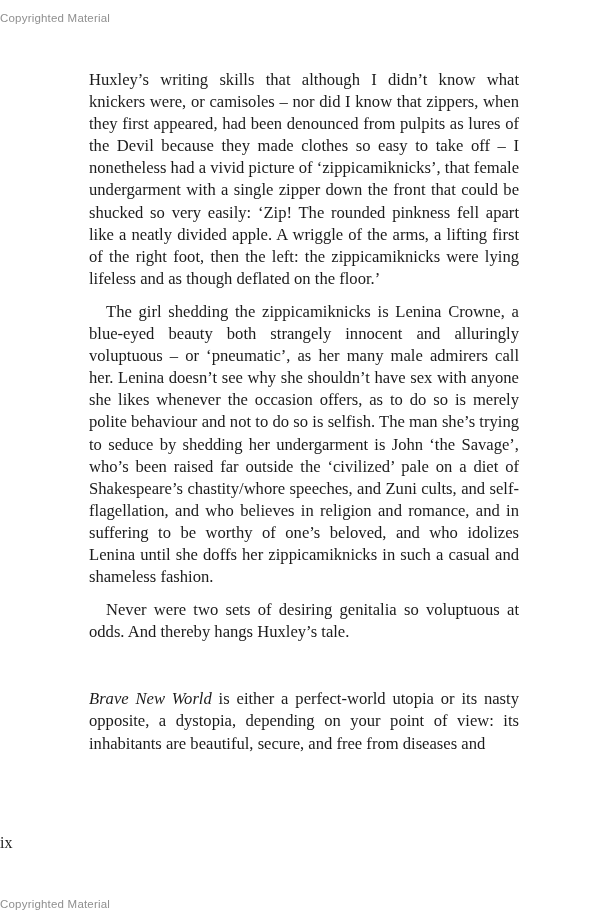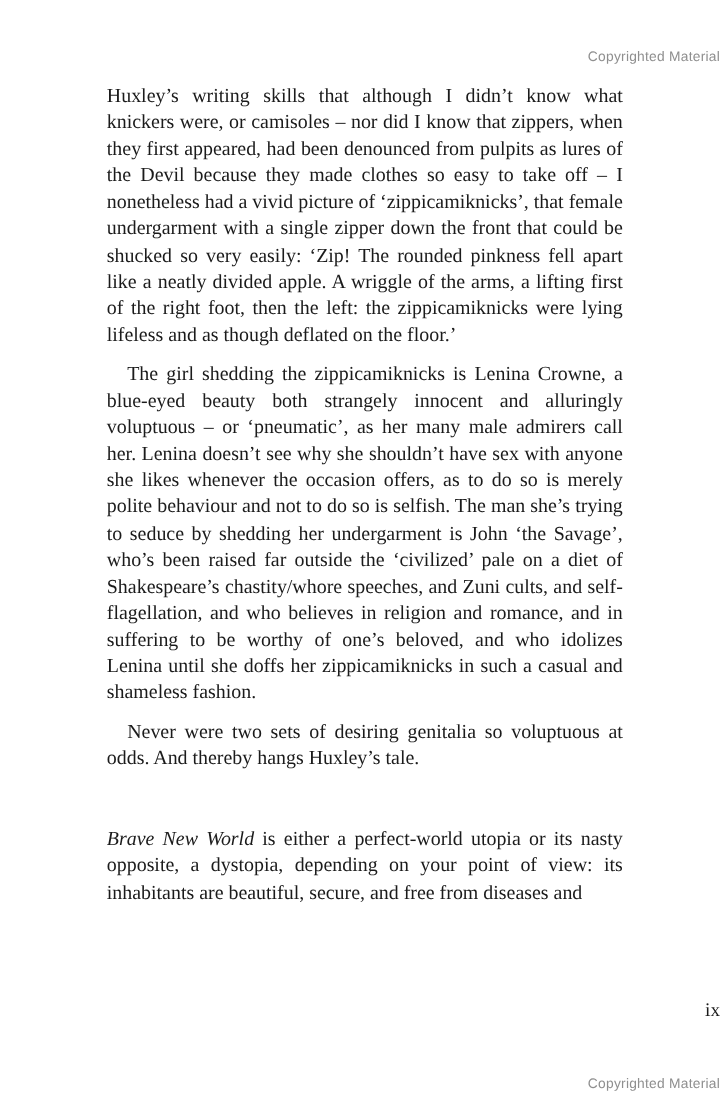--- a/index.html
+++ b/index.html
@@ -13,26 +13,25 @@
     height: 920px;
     background: #ffffff;
     font-family: "Liberation Serif", "DejaVu Serif", serif;
     color: #1b1b1b;
     overflow: hidden;
   }
   .copyright {
     position: absolute;
     left: 0;
     width: 100%;
-    text-align: right;
+    text-align: left;
     font-family: "Liberation Sans", "DejaVu Sans", sans-serif;
     font-size: 11.5px;
     color: #8f8f8f;
     letter-spacing: 0.2px;
-    margin-top: 30px;
   }
   .copyright.top { top: 12px; }
   .copyright.bottom { bottom: 10px; }
   .text-block {
     position: absolute;
     top: 58px;
     left: 78px;
     width: 452px;
     font-size: 16.6px;
     line-height: 22.1px;
@@ -49,21 +48,21 @@
     margin-top: 45px;
   }
   .text-block em {
     font-style: italic;
   }
   .page-number {
     position: absolute;
     top: 834px;
     left: 0;
     width: 100%;
-    text-align: right;
+    text-align: left;
     font-size: 16px;
     color: #1b1b1b;
   }
 </style>
 </head>
 <body>
 
 <div class="page">
 
   <div class="copyright top">Copyrighted Material</div>

